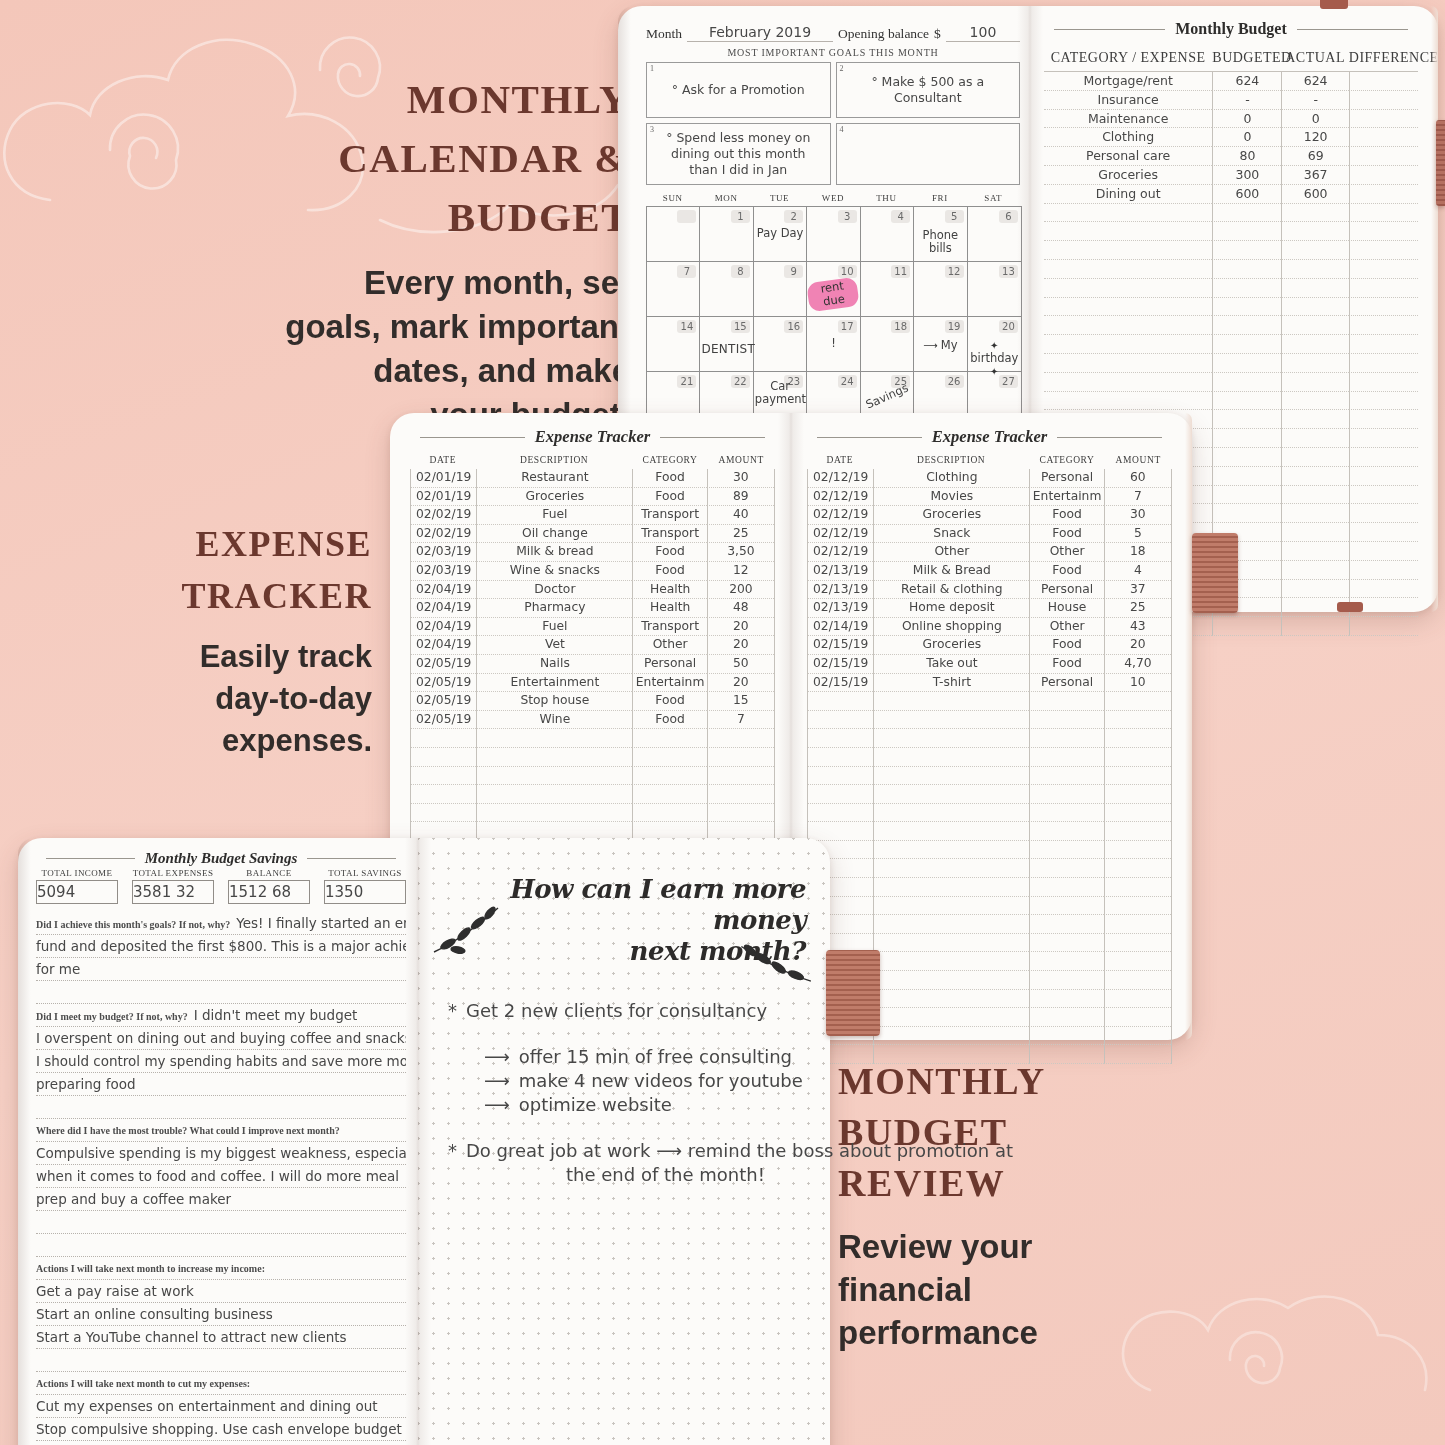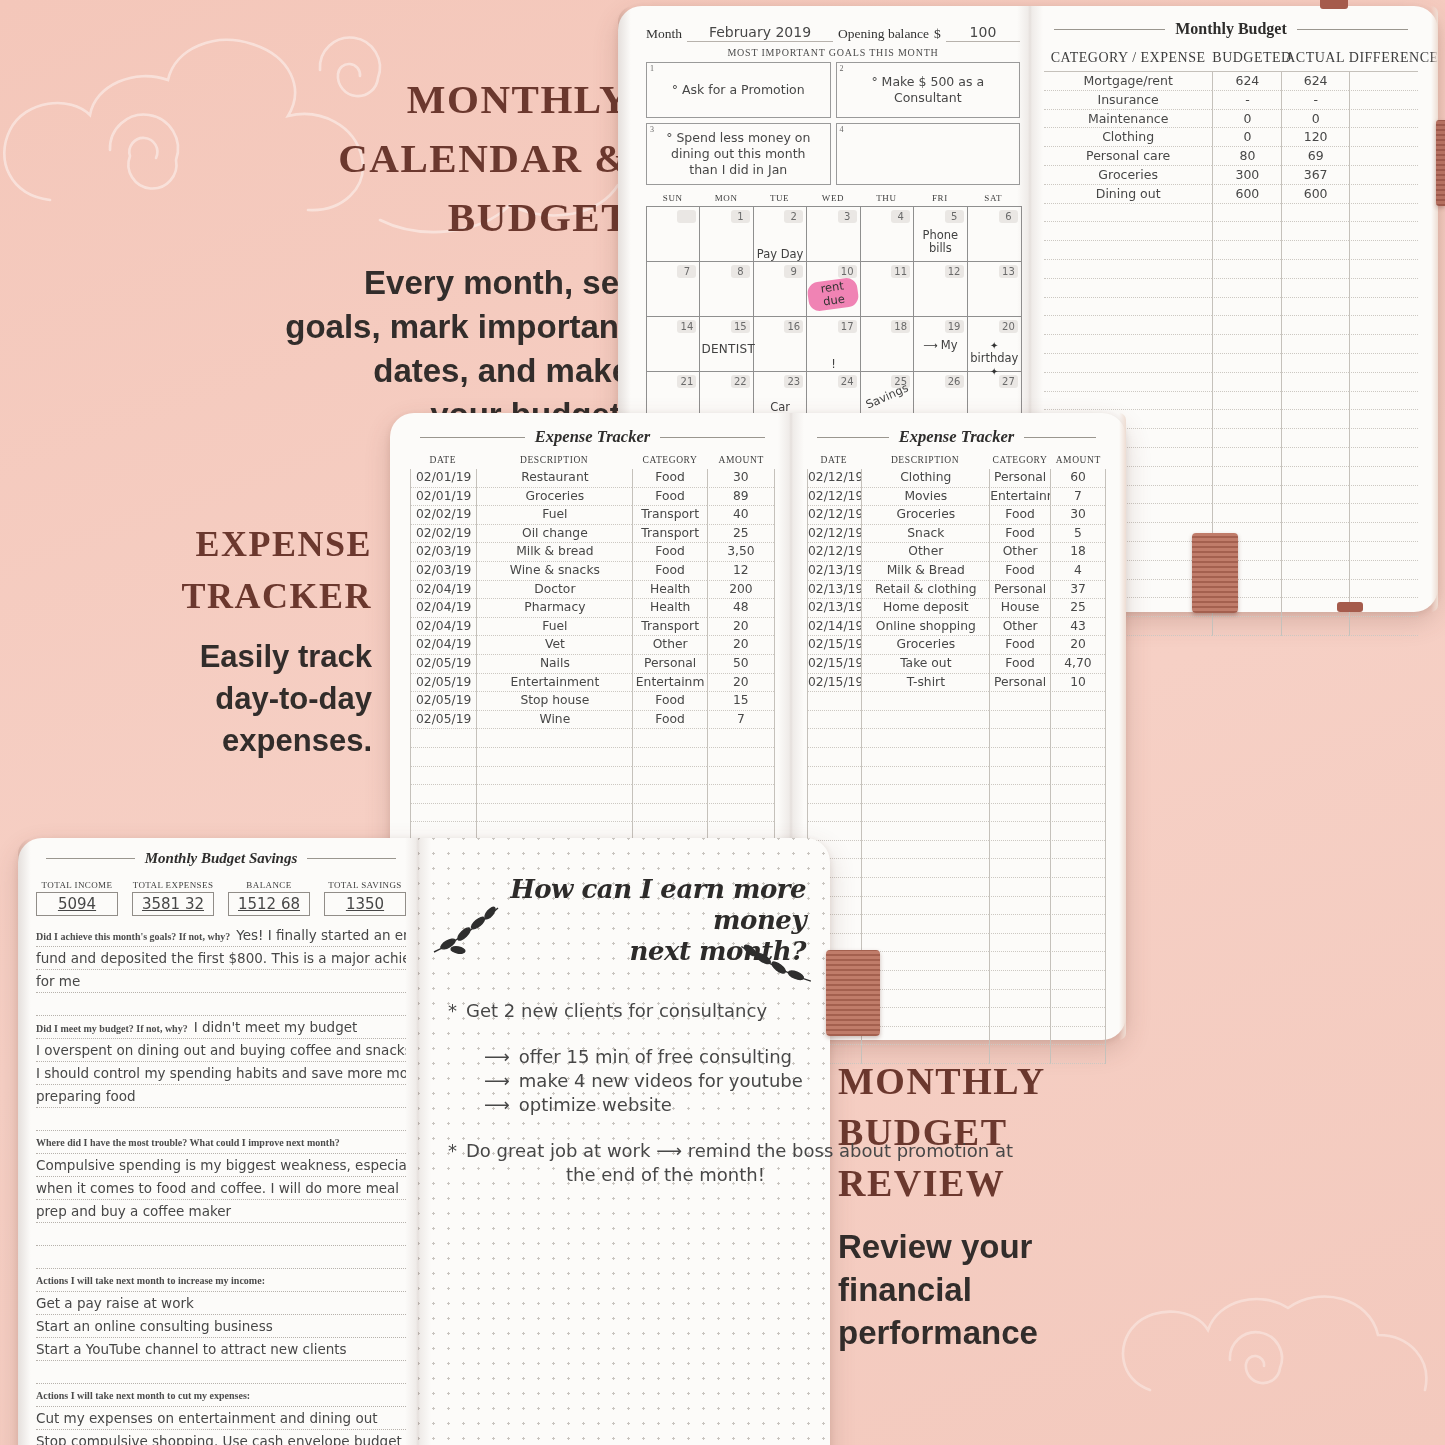--- a/index.html
+++ b/index.html
@@ -12,21 +12,21 @@
   
   .cloud{position:absolute;opacity:.45;}
   .cloud path{fill:none;stroke:#ffffff;stroke-width:2.6;stroke-linecap:round;}
   .cloud-tl{left:-10px;top:-10px;}
   .cloud-br{left:1110px;top:1230px;opacity:.35;}
 
   
   .spread{position:absolute;background:#fcfbf9;border-radius:24px;
     box-shadow:0 10px 26px rgba(104,62,48,.20),0 2px 6px rgba(104,62,48,.12);}
   .spread-top{left:618px;top:6px;width:820px;height:606px;z-index:1;}
-  .spread-mid{left:390px;top:413px;width:736px;height:627px;z-index:3;}
+  .spread-mid{left:390px;top:413px;width:802px;height:627px;z-index:3;}
   .spread-bot{left:18px;top:838px;width:812px;height:640px;z-index:5;border-bottom-left-radius:0;border-bottom-right-radius:0;}
   .seam{position:absolute;top:0;bottom:0;width:26px;z-index:2;pointer-events:none;
     background:linear-gradient(90deg,rgba(110,80,70,0) 0%,rgba(110,80,70,.09) 42%,rgba(110,80,70,.16) 50%,rgba(110,80,70,.09) 58%,rgba(110,80,70,0) 100%);}
   .curl{position:absolute;left:0;top:0;bottom:0;width:16px;border-radius:24px 0 0 24px;
     background:linear-gradient(90deg,rgba(90,60,50,.14),rgba(255,255,255,0) 80%);}
   .cover-edge{position:absolute;right:0;top:0;bottom:0;width:7px;border-radius:0 24px 24px 0;
     background:linear-gradient(90deg,rgba(244,230,222,0),#eeddd3);}
 
   
   .band{position:absolute;border-radius:4px;box-shadow:0 2px 4px rgba(90,40,30,.3);
@@ -53,21 +53,21 @@
   .goal-num{position:absolute;top:1px;left:3px;font-size:8px;color:#666;}
   .goal-text{font-size:12.5px;line-height:1.3;}
   .weekdays{display:grid;grid-template-columns:repeat(7,1fr);width:374px;margin-top:8px;}
   .wd{text-align:center;font-size:9px;letter-spacing:.6px;color:#3d3d3d;}
   .cal-grid{display:grid;grid-template-columns:repeat(7,1fr);grid-auto-rows:55px;width:374px;margin-top:3px;border:1px solid #8f8f8f;}
   .cal-cell{position:relative;border-right:1px solid #8f8f8f;border-bottom:1px solid #8f8f8f;}
   .cal-cell.last-col{border-right:none;}
   .cal-cell.last-row{border-bottom:none;}
   .badge{position:absolute;top:3px;right:3px;background:#eae7e4;color:#6a6a6a;font-size:10px;line-height:13px;min-width:13px;padding:0 3px;border-radius:3px;text-align:center;}
   .note{position:absolute;left:1px;right:1px;top:22px;text-align:center;font-size:11.5px;line-height:1.15;color:#414141;}
-  .note.bottom{top:auto;bottom:0;}
+  .note.bottom{top:auto;bottom:21px;}
   .note.caps{font-size:12px;letter-spacing:.3px;top:26px;}
   .note.tilt{transform:rotate(-24deg);top:18px;}
   .note.highlight{top:18px;}
   .note.highlight .pill{display:inline-block;background:#f083b4;border-radius:11px;padding:1px 9px 2px;transform:rotate(-8deg);color:#333;}
   .note .arrow,.note .spark{font-size:10px;color:#333;}
 
   
   .page-budget{left:412px;right:0;padding:14px 20px 0 14px;box-sizing:border-box;}
   .rule-title{display:flex;align-items:center;font-family:"Liberation Serif",serif;font-weight:bold;font-size:16px;color:#2e2d2c;}
   .rule-title::before,.rule-title::after{content:"";flex:1;border-top:1px solid #9a968f;margin:0 10px;}
@@ -83,23 +83,23 @@
   .rule-title.italic{font-style:italic;font-size:16.5px;}
   .ehead,.erow{display:grid;grid-template-columns:18% 43% 20.5% 18.5%;}
   .ehead{margin-top:8px;font-family:"Liberation Serif",serif;font-size:9.5px;letter-spacing:.6px;color:#3d3d3d;text-align:center;}
   .exp-table{margin-top:4px;border:1px solid #c5c1bb;border-bottom:none;border-top:none;}
   .ecell{height:17.6px;line-height:17px;font-size:12.3px;text-align:center;border-bottom:1px dotted #ccc8c2;overflow:hidden;white-space:nowrap;}
   .ecell.c1,.ecell.c2,.ecell.c3{border-left:1px solid #c5c1bb;}
 
   
   .page-rev{left:0;width:400px;padding:12px 12px 0 18px;box-sizing:border-box;}
   .rule-title.small{font-size:15px;font-style:italic;}
-  .totals{display:grid;grid-template-columns:repeat(4,1fr);gap:14px;margin-top:13px;}
+  .totals{display:grid;grid-template-columns:repeat(4,1fr);gap:14px;margin-top:1px;}
   .tlabel{font-family:"Liberation Serif",serif;font-size:9px;letter-spacing:.4px;text-align:center;color:#3d3d3d;margin-bottom:2px;white-space:nowrap;}
-  .tbox{border:1px solid #918d88;height:22px;line-height:22px;text-align:center;font-size:15px;text-decoration:underline;}
+  .tbox{border:1px solid #918d88;height:22px;line-height:22px;font-size:15px;}
   .questions{margin-top:8px;}
   .aline{height:22px;line-height:22px;border-bottom:1px dotted #b7b2ac;font-size:13.5px;white-space:nowrap;overflow:hidden;}
   .qlabel{font-family:"Liberation Serif",serif;font-weight:bold;font-size:10px;color:#4c4c4c;margin-right:6px;}
   .ainline{font-size:13.5px;}
 
   
   .page-dot{left:400px;right:0;box-sizing:border-box;padding:36px 24px 0 30px;
     background-image:radial-gradient(circle,#c8c4bf 1.1px,rgba(0,0,0,0) 1.3px);
     background-size:15px 15px;background-position:8px 8px;border-radius:0 24px 0 0;}
   .script-title .line{font-family:"DejaVu Serif",serif;font-style:italic;font-weight:bold;font-size:26px;line-height:31px;text-align:right;color:#2d2b2a;letter-spacing:-.5px;}

